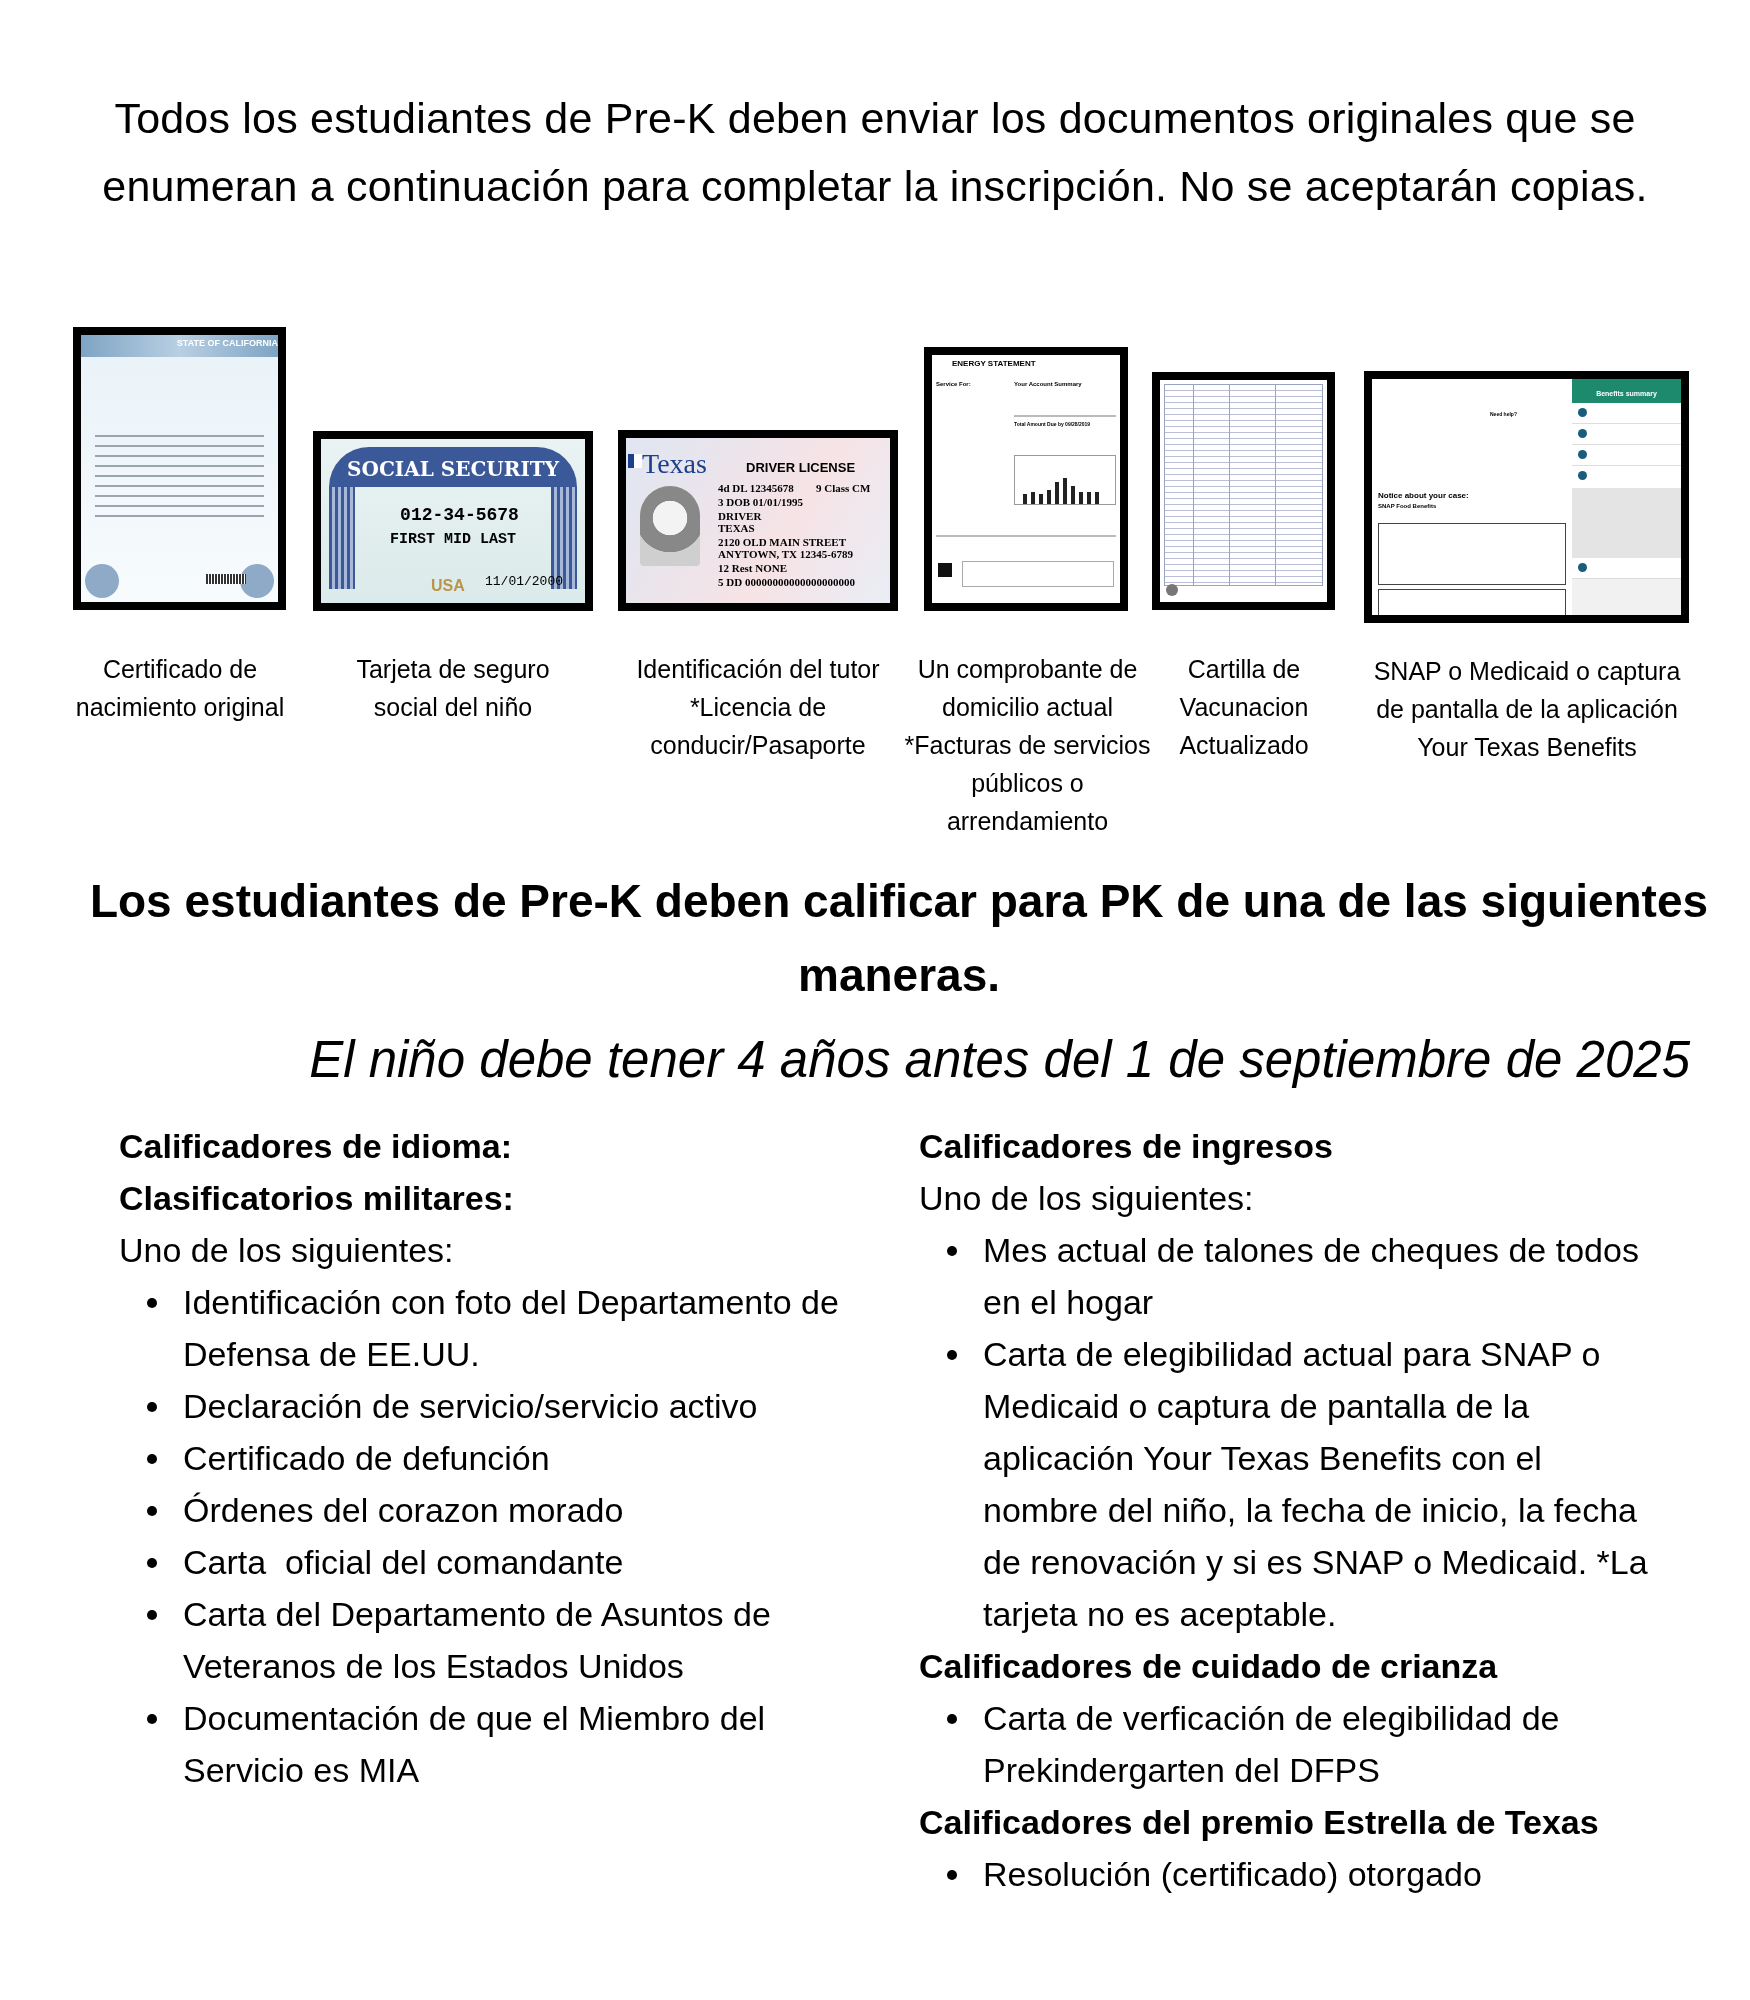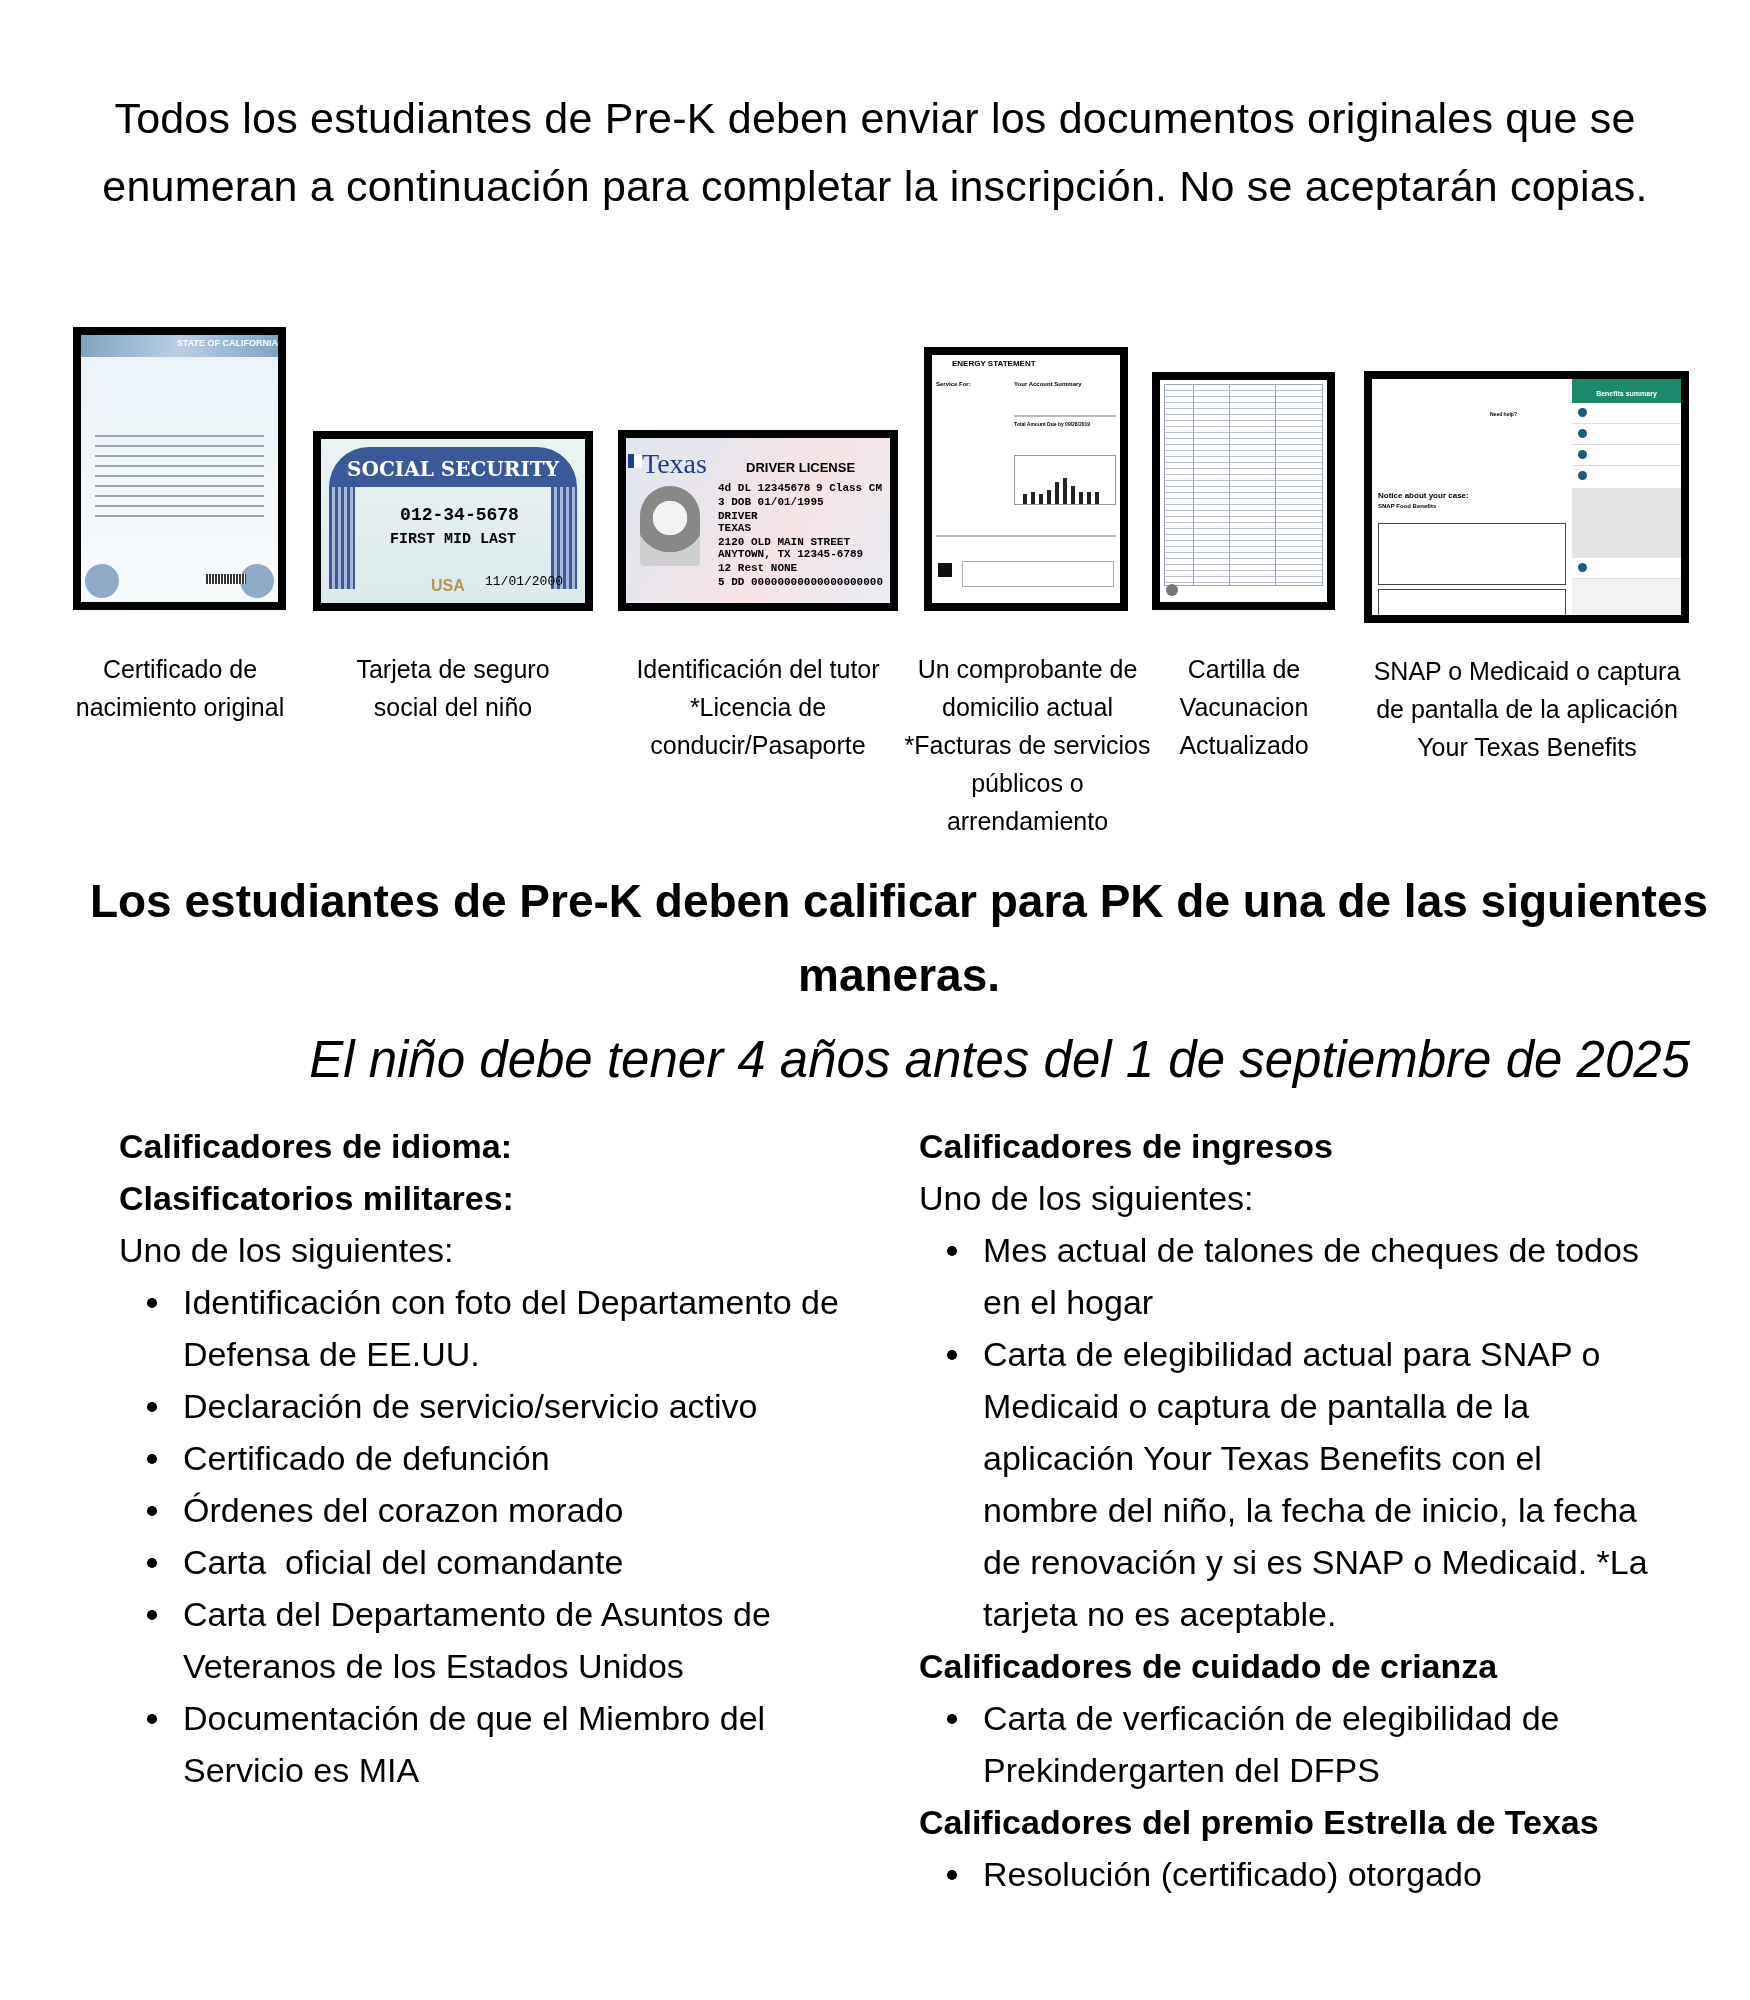--- a/index.html
+++ b/index.html
@@ -48,21 +48,21 @@
   .ss-title { position:absolute; left:0; right:0; top:18px; text-align:center; color:#fff; font-family:"DejaVu Serif", serif; font-weight:700; font-size:20px; }
   .ss-num { position:absolute; left:0; right:0; top:66px; text-align:center; font-family:"Liberation Mono", monospace; font-weight:700; font-size:18px;padding-left:13px; }
   .ss-name { position:absolute; left:0; right:0; top:92px; text-align:center; font-family:"Liberation Mono", monospace; font-weight:700; font-size:15px; }
   .ss-col { position:absolute; top:48px; bottom:14px; width:26px; background: repeating-linear-gradient(90deg,#3b5998 0 3px,#a8b8d8 3px 6px); }
   .ss-date { position:absolute; right:22px; bottom:14px; font-family:"Liberation Mono", monospace; font-size:13px; }
   .dl { background: linear-gradient(120deg,#dfe6f2,#f6e3e6 60%,#e9edf5); }
   .dl-title { position:absolute; left:16px; top:10px; color:#1e3f8a; font-size:28px; font-family:"Liberation Serif", serif; }
   .dl-flag { position:absolute; left:2px; top:16px; width:14px; height:14px; background: linear-gradient(90deg,#1e3f8a 40%, #fff 40%); }
   .dl-head { position:absolute; left:120px; top:22px; font-weight:700; font-size:13px; }
   .dl-photo { position:absolute; left:14px; top:48px; width:60px; height:80px; border-radius:30px 30px 4px 4px; background: radial-gradient(circle at 50% 40%, #f3f3f3 0 30%, #888 31% 60%, #cfcfcf 61%); }
-  .dl-field { position:absolute; left:92px; font-size:11px; font-weight:700; font-family:Liberation Mono, monospace; }
+  .dl-field { position:absolute; left:92px; font-size:11px; font-weight:700; font-family:Liberation Serif, serif; }
   .bill-line { position:absolute; height:2px; background:#bbb; }
   .bill-bar { position:absolute; bottom:0; width:4px; background:#222; }
 </style>
 </head>
 <body>
 
 <div class="intro">Todos los estudiantes de Pre-K deben enviar los documentos originales que se enumeran a continuación para completar la inscripción. No se aceptarán copias.</div>
 
 <div class="doc-frame" style="left:73px; top:327px; width:213px; height:283px;">
   <div class="doc-inner bc">

